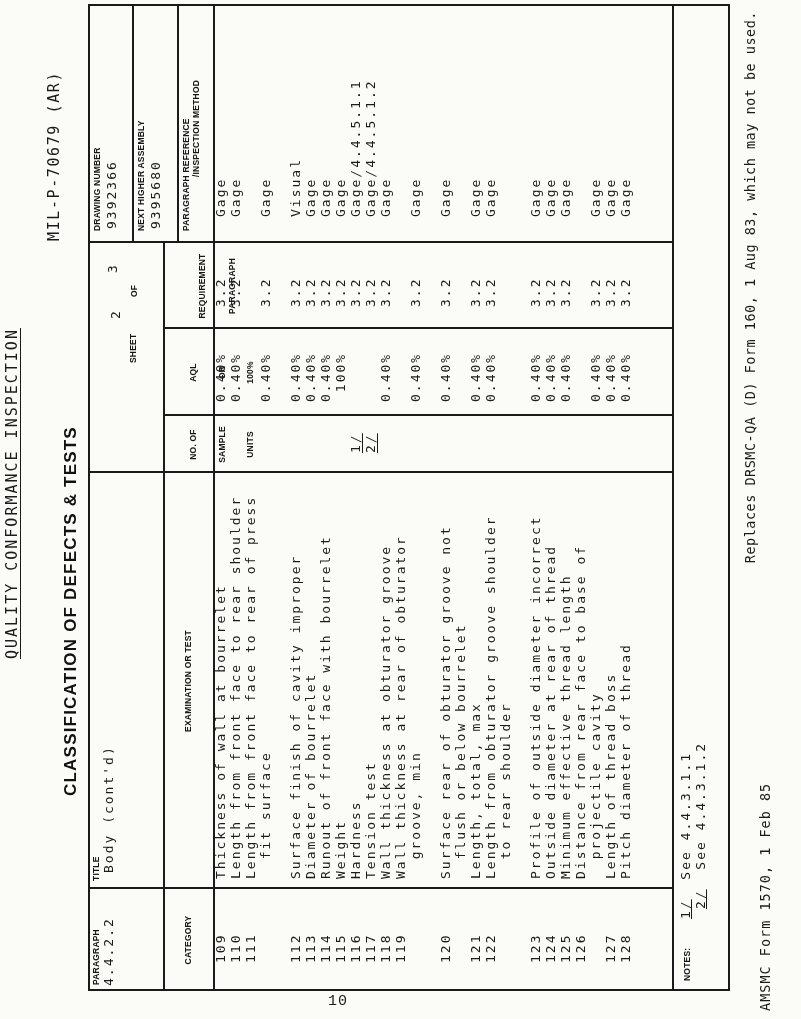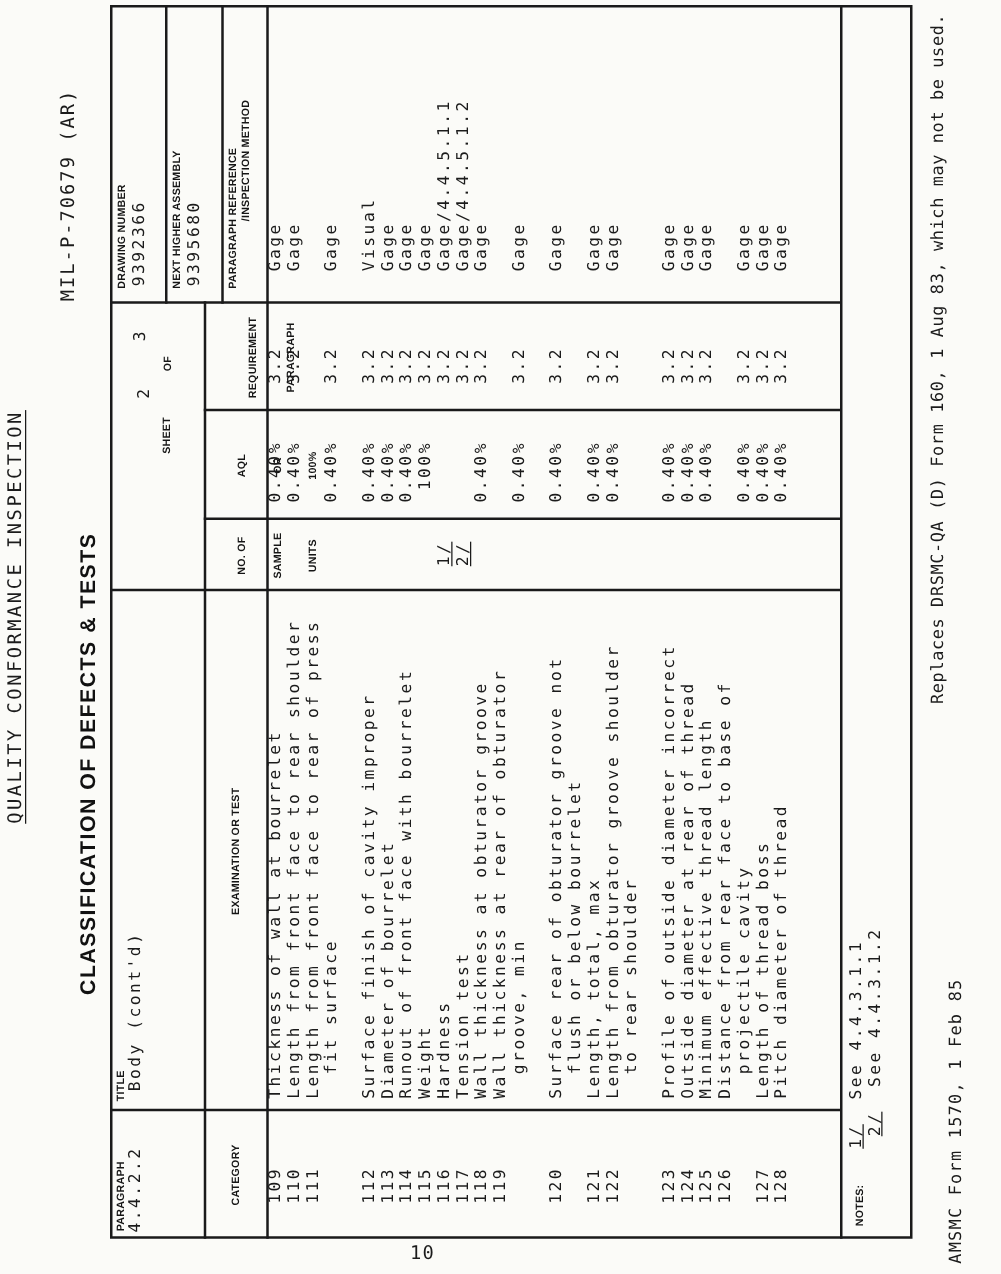--- a/index.html
+++ b/index.html
@@ -24,21 +24,21 @@
   .dcol{top:213px;height:459px;box-sizing:border-box;}
   .tline{height:15px;line-height:15px;font-size:13px;letter-spacing:2px;white-space:pre;}
   .tline u{text-underline-offset:2px;}
   #col-category{padding-left:28px;}
   #col-exam{padding-left:10px;}
   #col-units{padding-left:20px;}
   #col-aql{padding-left:14px;}
   #col-req{padding-left:22px;}
   #col-ref{padding-left:26px;}
   .hdr-center{text-align:center;}
-  #page-num{position:absolute;left:328px;top:993px;font-size:15px;letter-spacing:1px;}
+  #page-num{position:absolute;left:328px;top:993px;font-size:15px;letter-spacing:1px;font-family:Liberation Mono, monospace;}
 </style>
 </head>
 <body>
 
 <div id="viewport">
   <div id="sheet">
 
     <div class="abs typed heading" style="left:360px;top:3px;">QUALITY CONFORMANCE INSPECTION</div>
     <div class="abs typed-sm" style="left:778px;top:45px;font-size:15px;letter-spacing:1.6px;">MIL-P-70679 (AR)</div>
     <div class="abs doctitle" style="left:28px;top:61px;width:760px;text-align:center;">CLASSIFICATION OF DEFECTS &amp; TESTS</div>

